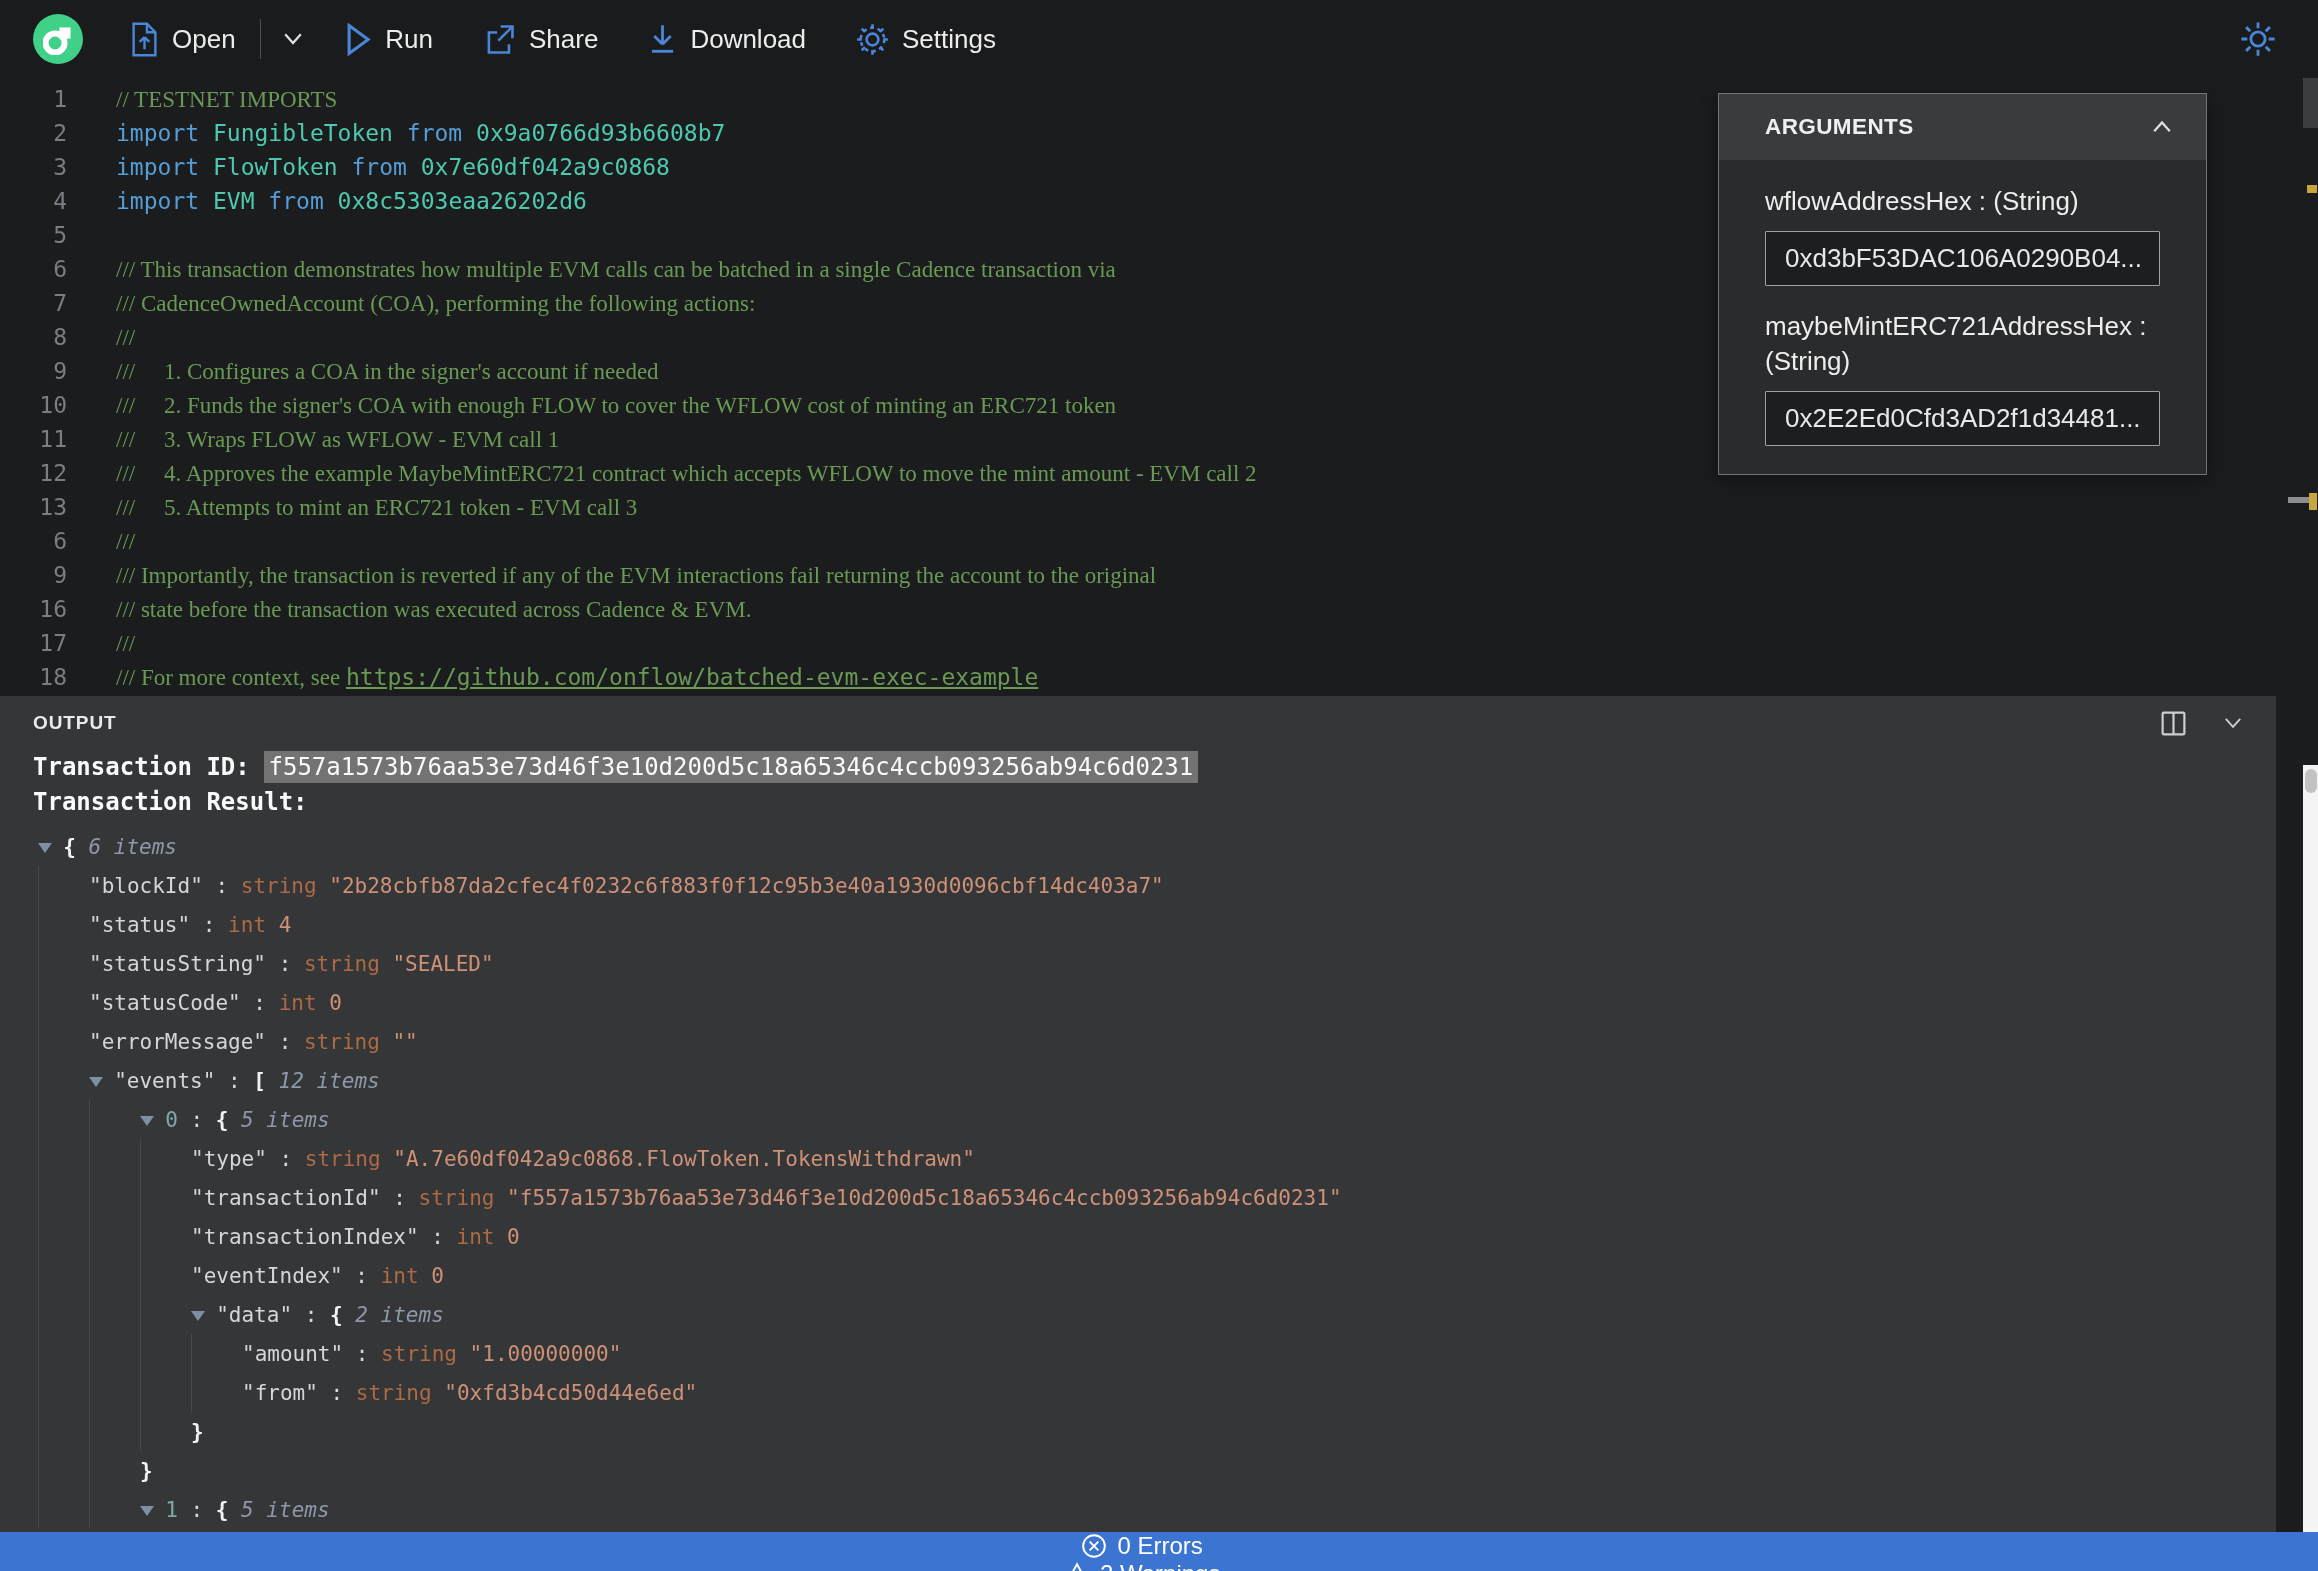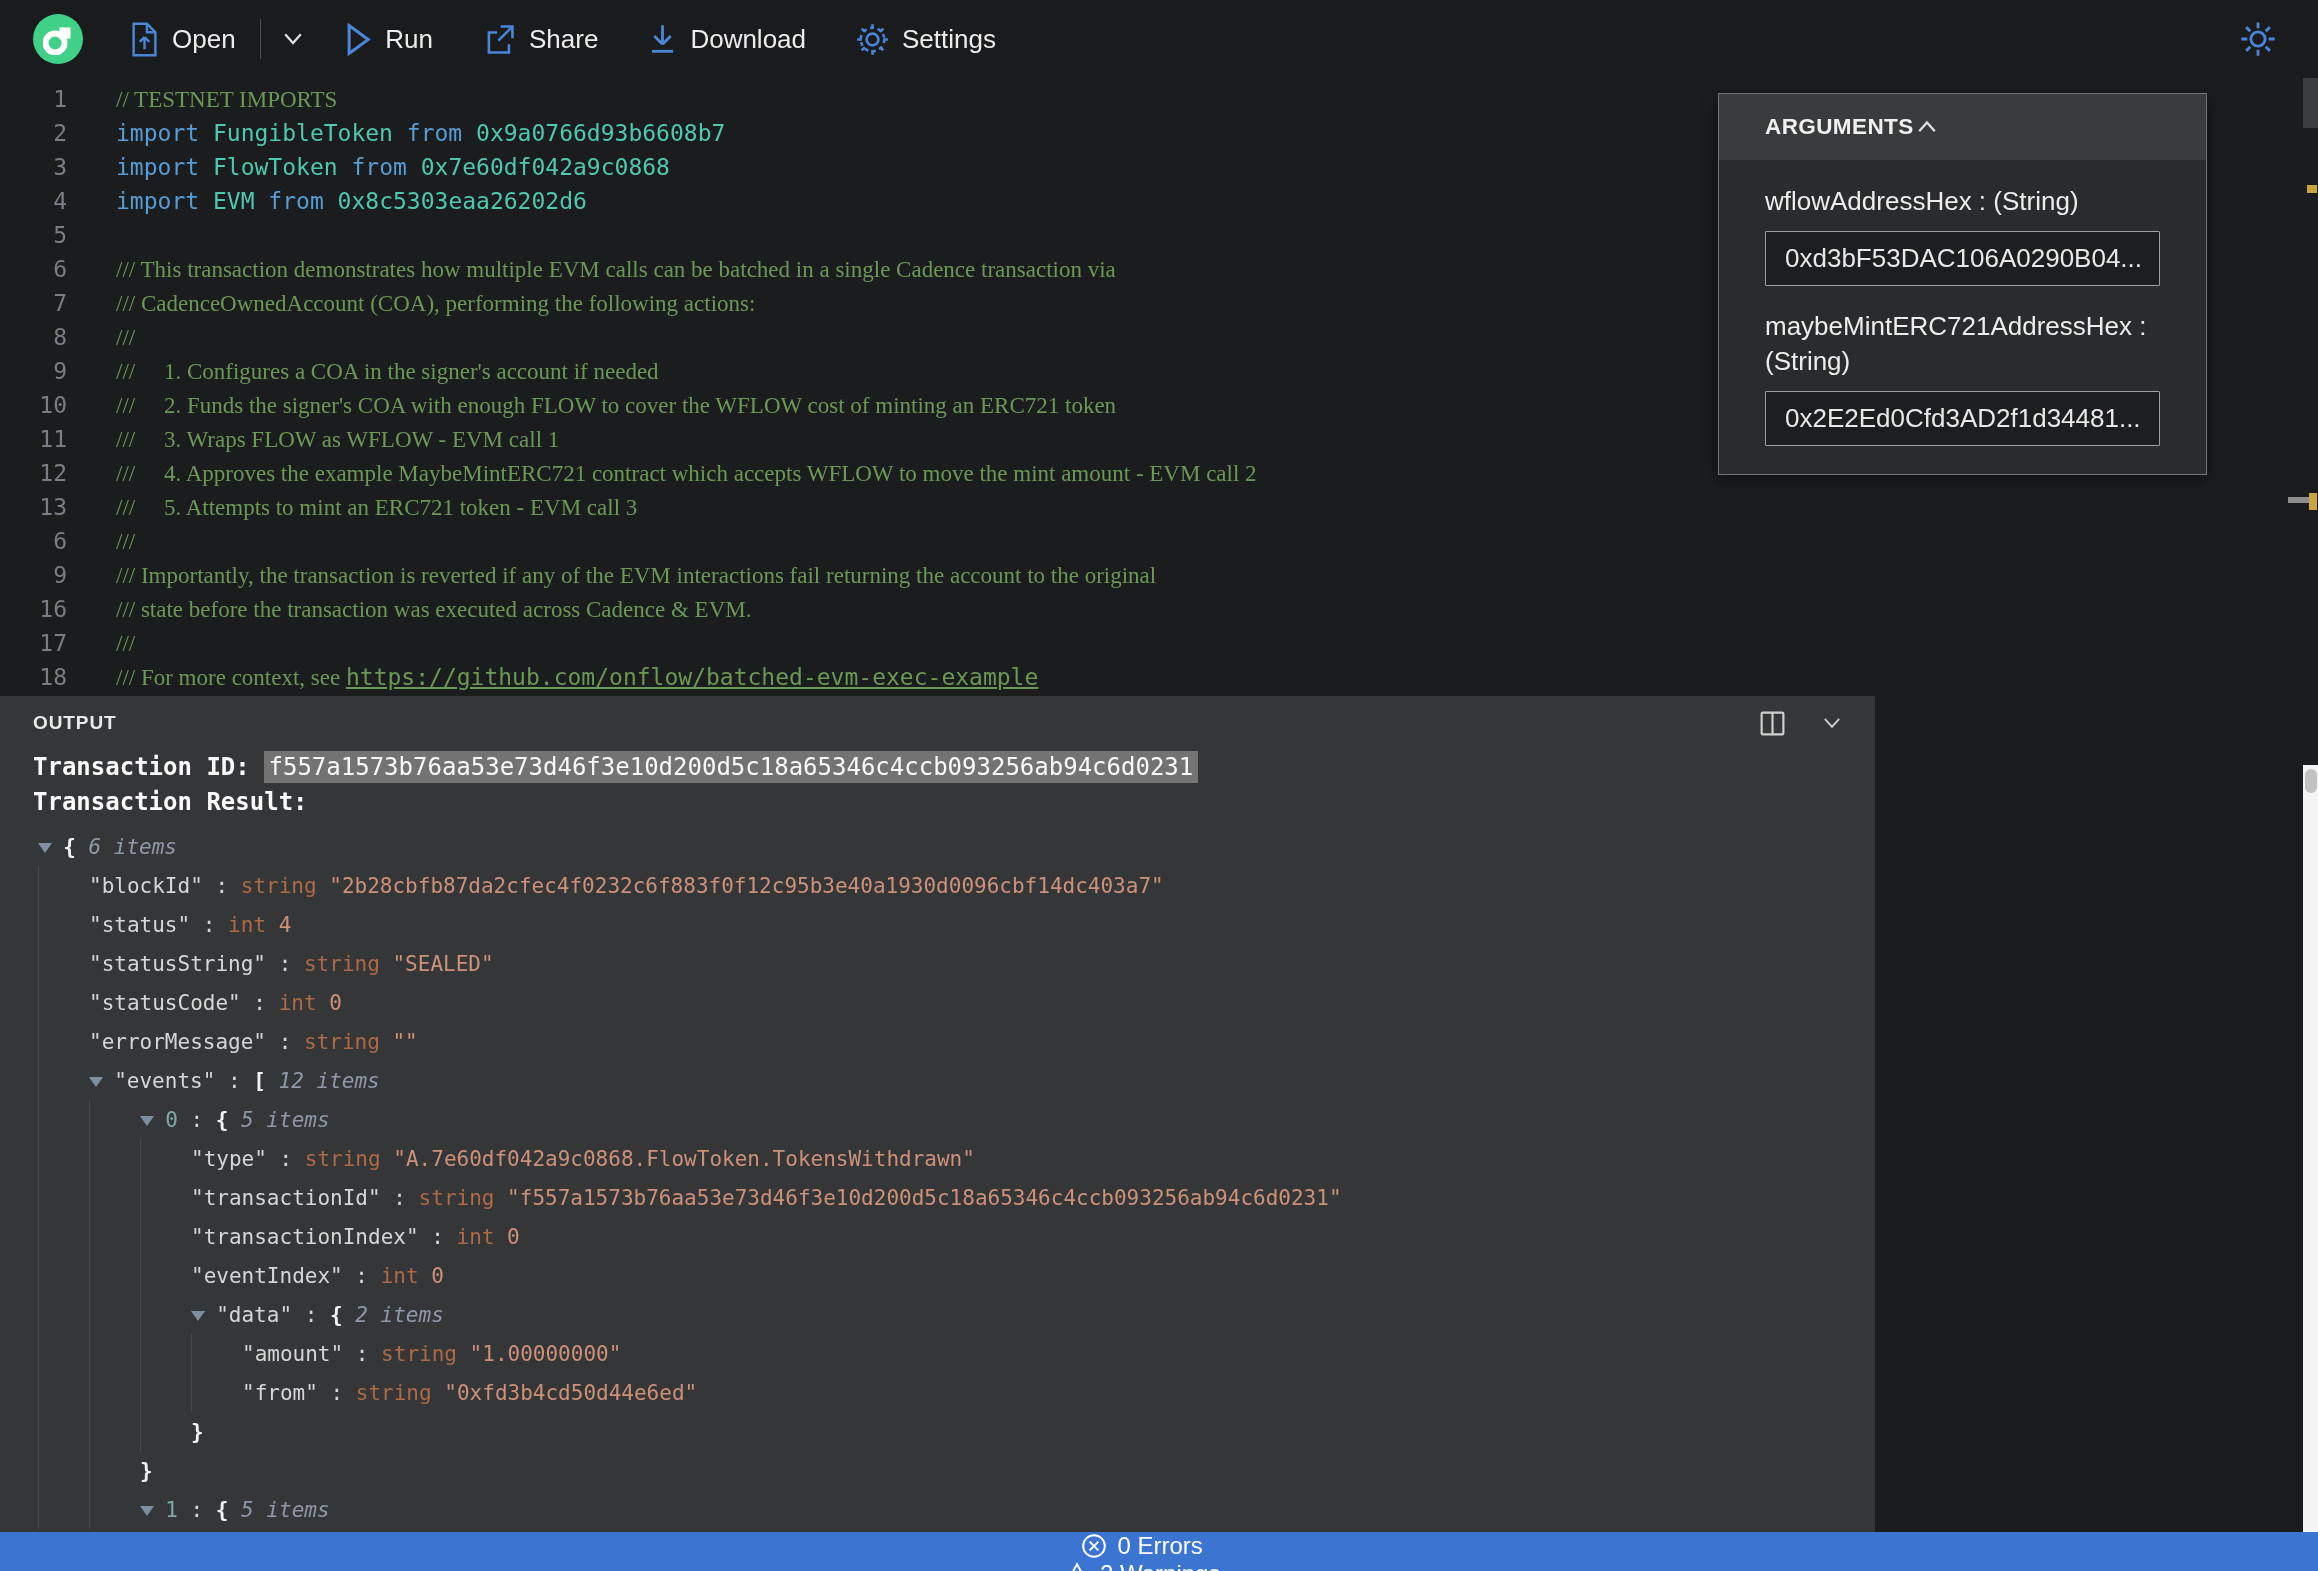--- a/index.html
+++ b/index.html
@@ -27,30 +27,30 @@
   .tk-p{color:#d4d4d4;}
   .tk-cl{color:#6A9955;text-decoration:underline;}
   
   .ed-scroll-thumb{position:absolute;right:0;top:78px;width:15.6px;height:50px;background:#3b3d3f;}
   .warn-mark1{position:absolute;right:1.7px;top:185px;width:10.4px;height:7.8px;background:#c9a63d;}
   .warn-mark2{position:absolute;right:1.7px;top:493px;width:8.6px;height:17.3px;background:#c9a63d;}
   .ruler-pos{position:absolute;right:10.4px;top:497px;width:21px;height:6px;background:#8d8d8d;}
   
   .args{position:absolute;left:1718px;top:93px;width:489px;height:382px;background:#2a2b2c;
         border:0.9px solid #717478;box-sizing:border-box;box-shadow:0 5.2px 15.6px rgba(0,0,0,.45);}
-  .args-header{height:66px;background:#3a3b3c;display:flex;align-items:center;justify-content:flex-start;
+  .args-header{height:66px;background:#3a3b3c;display:flex;align-items:center;justify-content:space-between;
                padding:0 31px 0 46px;box-sizing:border-box;}
   .args-title{font-size:22.5px;font-weight:700;letter-spacing:0.4px;color:#f0f0f0;}
   .args-body{padding:24px 46px 0 46px;}
   .arg-label{font-size:26px;font-weight:500;color:#ededed;line-height:35px;margin-bottom:12px;}
   .arg-input{width:100%;height:55px;box-sizing:border-box;background:#1d1e1f;border:0.9px solid #9aa0a6;
              border-radius:1px;color:#e8e8e8;font-size:26px;padding:0 19px;margin-bottom:22.5px;
              font-family:"Liberation Sans",sans-serif;}
   
-  .output{position:absolute;left:0;top:696px;width:1875px;height:836px;background:#343638;overflow:hidden;box-sizing:border-box;}
+  .output{position:absolute;left:0;top:696px;width:2276px;height:836px;background:#343638;overflow:hidden;box-sizing:border-box;}
   .out-header{height:54px;display:flex;align-items:center;padding:0 31px 0 33px;box-sizing:border-box;}
   .out-title{font-size:19px;font-weight:700;letter-spacing:0.9px;color:#eaeaea;}
   .out-icons{margin-left:auto;display:flex;align-items:center;gap:33px;}
   .txline{font-family:"DejaVu Sans Mono",monospace;font-size:24px;font-weight:700;color:#fafafa;
           padding-left:33px;line-height:35px;}
   .sel{background:#737373;padding:1.7px 4.3px;font-weight:400;}
   .tree{margin-top:7px;}
   .trow{display:flex;align-items:center;height:39px;padding-left:38px;
         font-family:"DejaVu Sans Mono",monospace;font-size:21px;}
   .guide{flex:0 0 50px;align-self:stretch;border-left:0.9px solid #46494e;}

